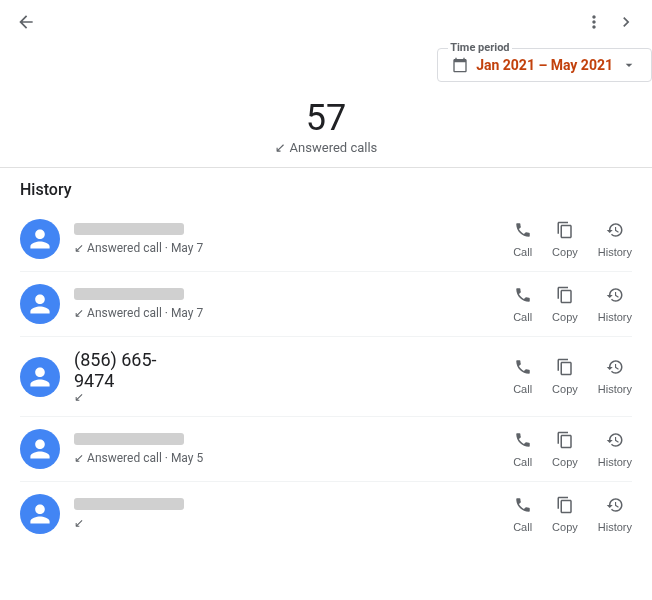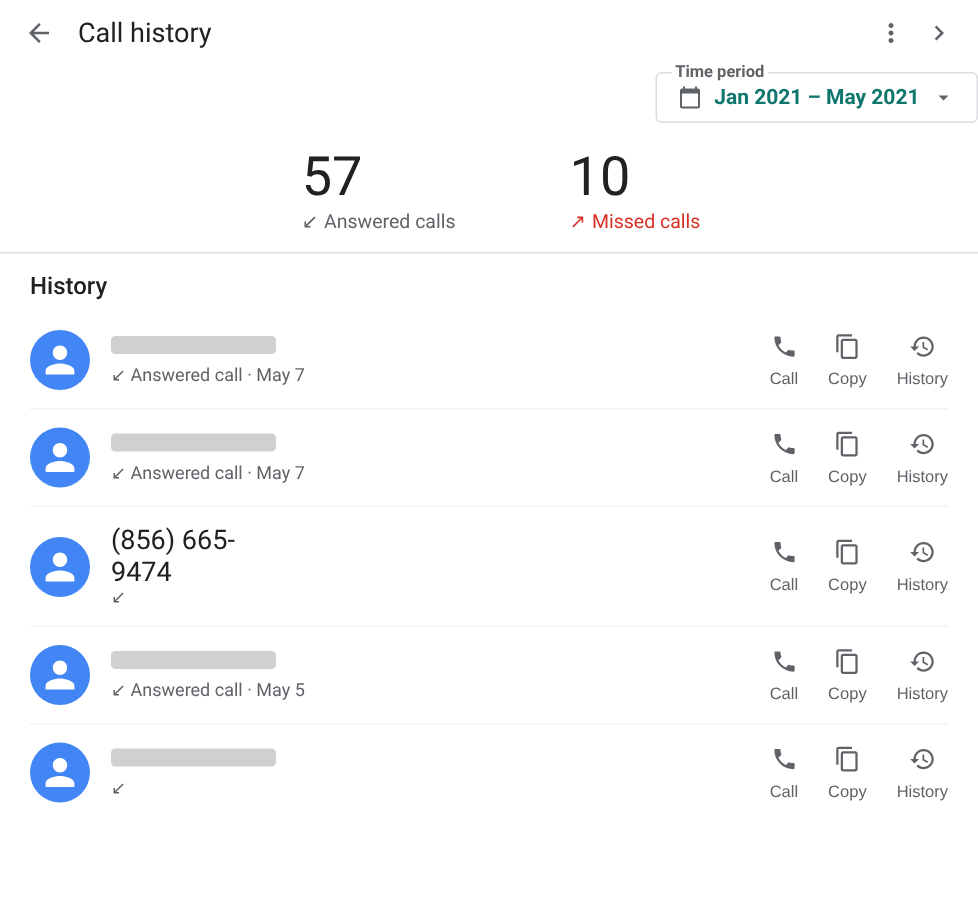--- a/index.html
+++ b/index.html
@@ -63,32 +63,31 @@
       position: absolute;
       top: -8px;
       left: 10px;
       font-size: 11px;
       color: #5f6368;
       background: #fff;
       padding: 0 2px;
     }
     .time-period-text {
       font-size: 14px;
-      color: #0f766e;
+      color: #c2410c;
     }
 
     .stats-container {
       display: flex;
       justify-content: center;
       gap: 60px;
       margin: 18px 0 12px;
     }
     .stat-item {
-      text-align: left;
-      margin-left: 16px;
+      text-align: center;
     }
     .stat-number {
       font-size: 36px;
       font-weight: 400;
       color: #202124;
       line-height: 1;
     }
     .stat-label {
       font-size: 13px;
       color: #5f6368;
@@ -199,21 +198,20 @@
 </head>
 <body>
 
 <div class="header">
   <div class="header-left">
     <button class="icon-btn">
       <svg width="20" height="20" viewBox="0 0 24 24" fill="#5f6368">
         <path d="M20 11H7.83l5.59-5.59L12 4l-8 8 8 8 1.41-1.41L7.83 13H20v-2z"></path>
       </svg>
     </button>
-    <span class="header-title">Call history</span>
   </div>
   <div style="display:flex;gap:4px;align-items:center;">
     <button class="icon-btn">
       <svg width="20" height="20" viewBox="0 0 24 24" fill="#5f6368">
         <path d="M12 8c1.1 0 2-.9 2-2s-.9-2-2-2-2 .9-2 2 .9 2 2 2zm0 2c-1.1 0-2 .9-2 2s.9 2 2 2 2-.9 2-2-.9-2-2-2zm0 6c-1.1 0-2 .9-2 2s.9 2 2 2 2-.9 2-2-.9-2-2-2z"></path>
       </svg>
     </button>
     <button class="icon-btn">
       <svg width="20" height="20" viewBox="0 0 24 24" fill="#5f6368">
         <path d="M10 6L8.59 7.41 13.17 12l-4.58 4.59L10 18l6-6z"></path>
@@ -236,27 +234,20 @@
 </div>
 
 <div class="stats-container">
   <div class="stat-item">
     <div class="stat-number">57</div>
     <div class="stat-label">
       <span style="font-size:13px;">↙</span>
       <span>Answered calls</span>
     </div>
   </div>
-  <div class="stat-item">
-    <div class="stat-number">10</div>
-    <div class="stat-label missed">
-      <span style="font-size:13px;color:#d93025;">↗</span>
-      <span style="color:#d93025;">Missed calls</span>
-    </div>
-  </div>
 </div>
 
 <hr class="divider">
 
 <div class="history-section">
   <div class="history-title">History</div>
 
   <div id="call-list">
       <div class="call-item">
     <div class="avatar">

